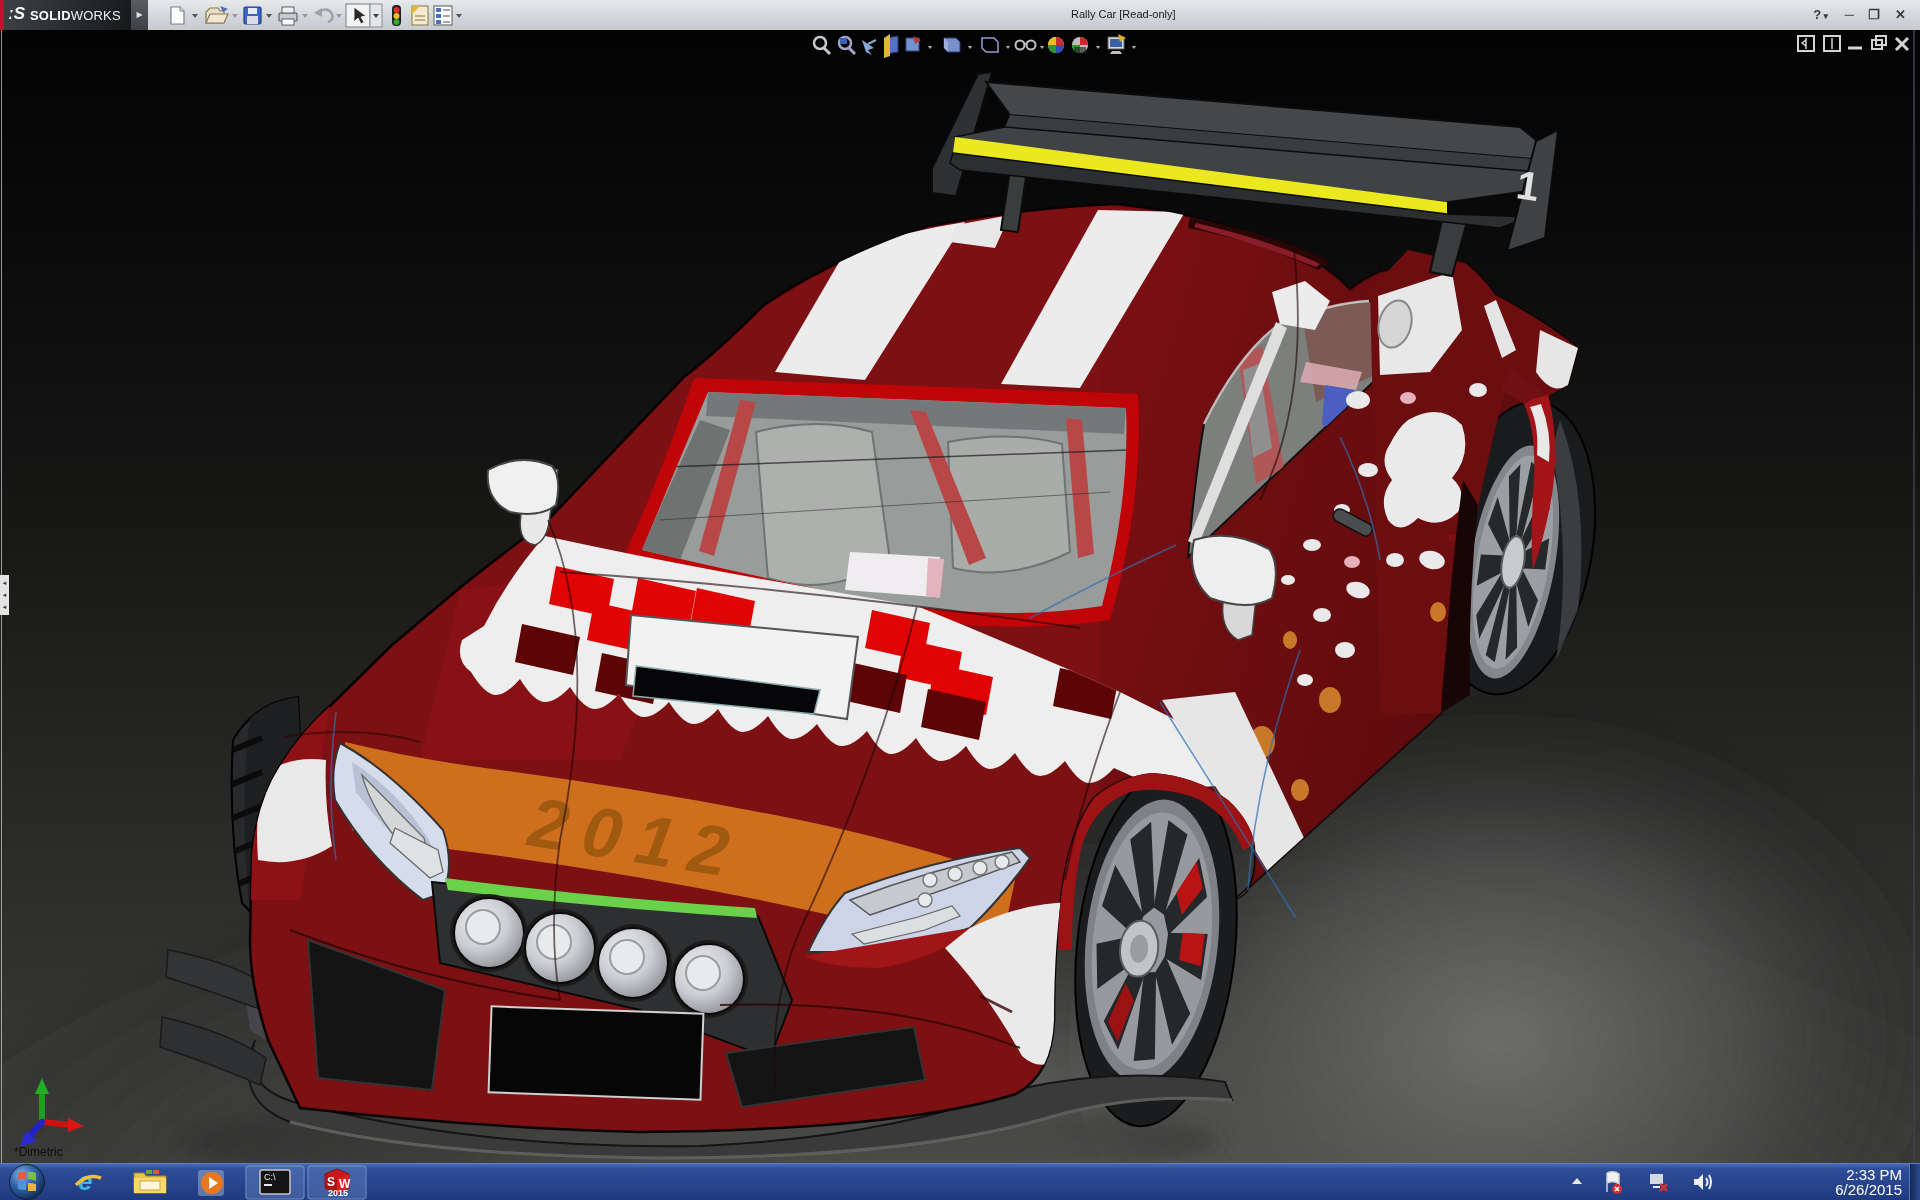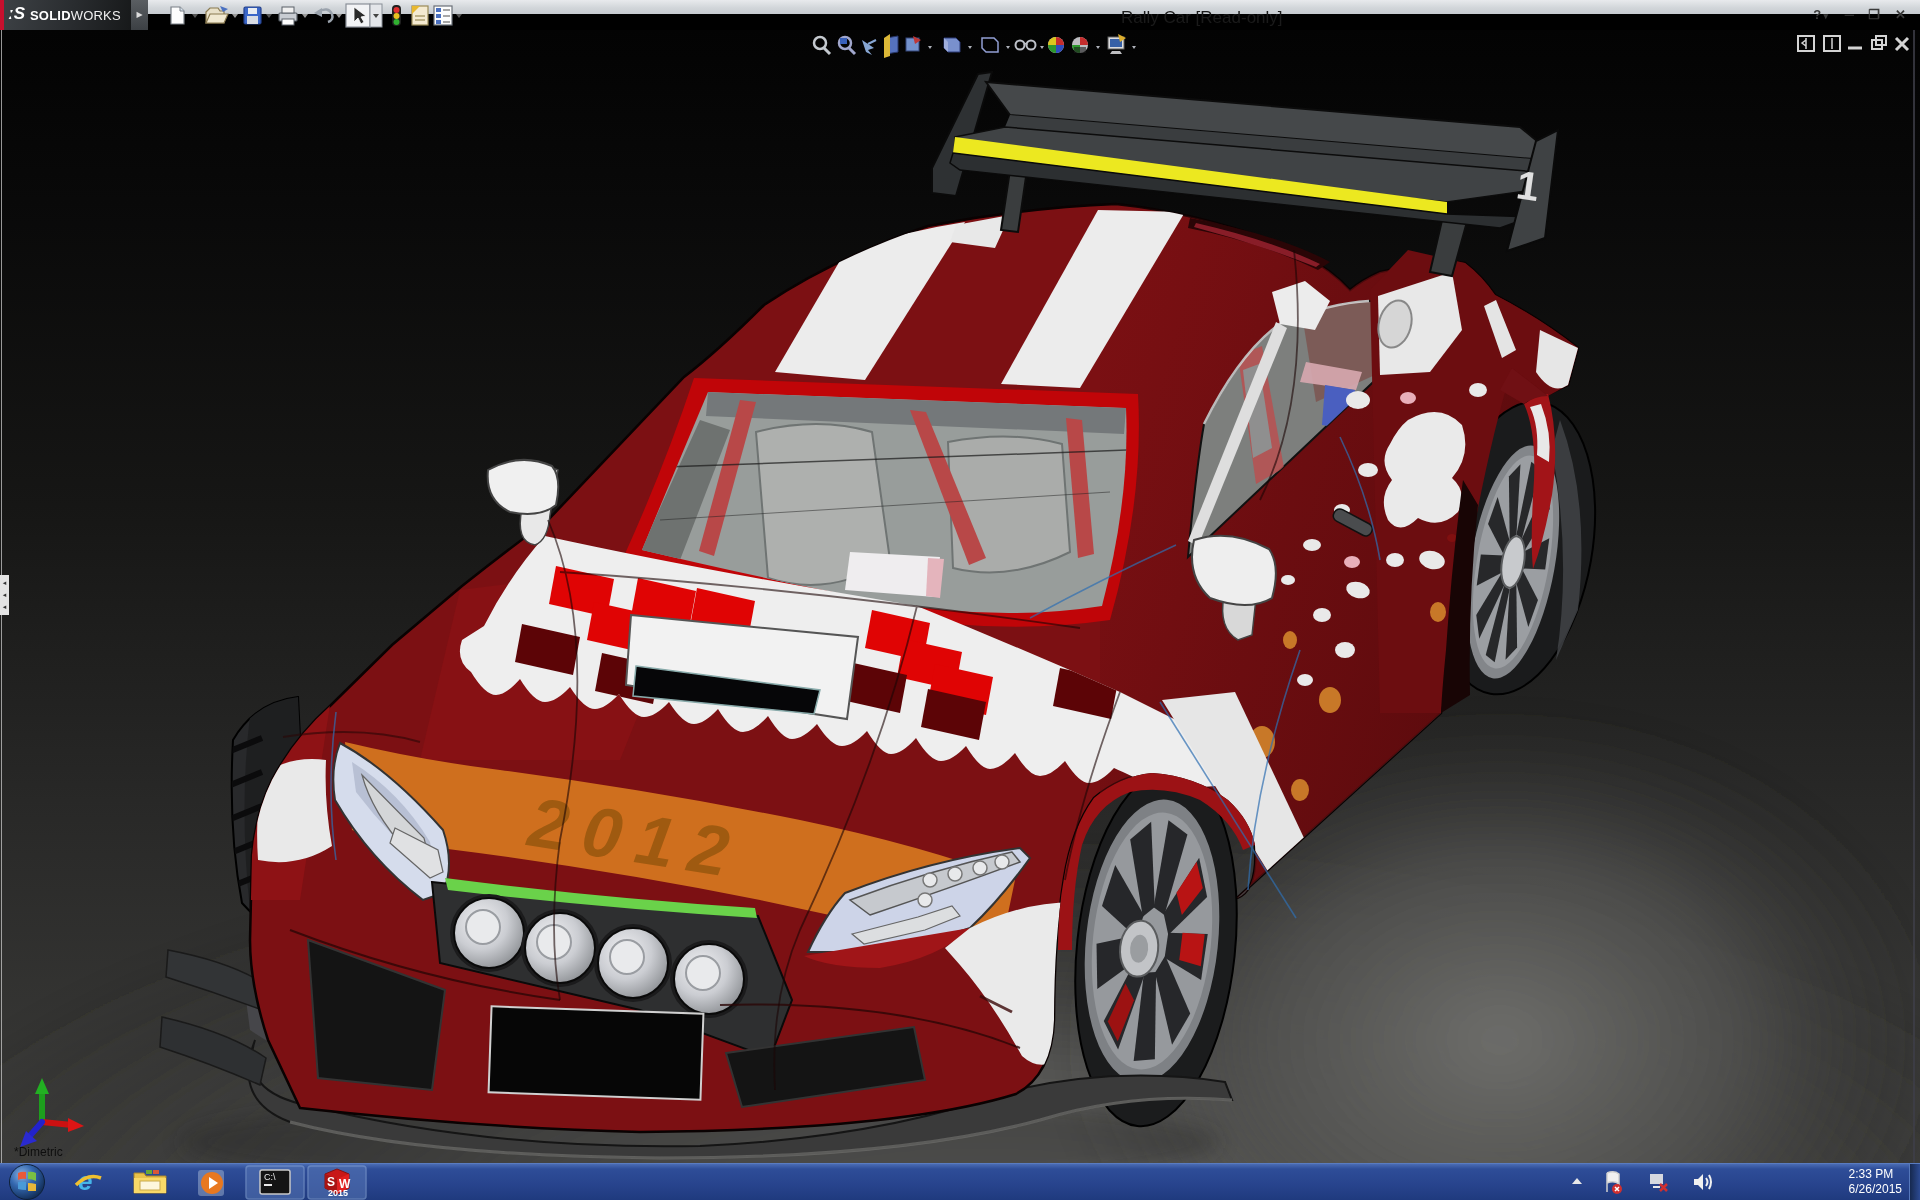--- a/index.html
+++ b/index.html
@@ -1,33 +1,33 @@
 <!DOCTYPE html>
 <html><head>
 <meta charset="utf-8">
 <style>
   html,body{margin:0;padding:0;width:1920px;height:1200px;overflow:hidden;background:#000;}
   *{box-sizing:border-box;font-family:"Liberation Sans",sans-serif;}
   #page{position:relative;width:1920px;height:1200px;}
-  #titlebar{position:absolute;left:0;top:0;width:1920px;height:14px;background:linear-gradient(#e8eaed,#d2d6da 55%,#c6cbd0);text-decoration:underline;}
+  #titlebar{position:absolute;left:0;top:0;width:1920px;height:30px;background:linear-gradient(#e8eaed,#d2d6da 55%,#c6cbd0);text-decoration:underline;}
   #swlogo{position:absolute;left:0;top:0;width:131px;height:30px;background:linear-gradient(100deg,#3e4246,#292c2f 55%,#17191a);}
   #swlogo .red{position:absolute;left:0;top:0;width:4px;height:30px;background:#c8102e;}
   #swlogo .txt{position:absolute;left:30px;top:8px;color:#fff;font-size:13px;font-weight:bold;letter-spacing:0.2px;}
   #swlogo .txt span{font-weight:normal;color:#f0f0f0;text-align:center;}
   #swlogo .glyph{position:absolute;left:8px;top:4px;color:#fff;font-size:17px;font-style:italic;font-weight:bold;}
   #menuarrow{position:absolute;left:131px;top:0;width:17px;height:30px;background:linear-gradient(#5a5e62,#3c4044);color:#ddd;font-size:8px;line-height:30px;text-align:center;}
-  .tbtitle{position:absolute;left:1121px;top:8px;font-size:17px;color:#1a1a1a;}
+  .tbtitle{position:absolute;left:1071px;top:8px;font-size:11px;color:#1a1a1a;}
   .winbtn{position:absolute;top:7px;color:#3a3a3a;font-size:13px;font-weight:bold;}
   #viewport{position:absolute;left:0;top:30px;width:1920px;height:1133px;background:linear-gradient(#030303 0%,#090909 15%,#161615 42%,#282827 68%,#3c3c3a 100%);}
   #dimetric{position:absolute;left:14px;top:1115px;font-size:12px;color:#0e0e0e;}
   #lefttab{position:absolute;left:0;top:545px;width:9px;height:40px;background:#e4e4e4;}
   #lefttab:before{content:"\25C2\A\25C2\A\25C2";white-space:pre;font-size:7px;color:#333;line-height:12px;display:block;margin-top:2px;text-align:center;}
   #leftline{position:absolute;left:1px;top:0;width:1px;height:1133px;background:#c8c8c8;opacity:.75;}
   #taskbar{position:absolute;left:0;top:1163px;width:1920px;height:37px;background:linear-gradient(#4a6cb4 0%,#2e4d98 14%,#27438c 60%,#1f3a7e 100%);border-top:1px solid #5a7cc0;}
-  #clock{position:absolute;right:18px;top:3px;text-align:left;color:#fff;font-size:12px;line-height:15px;}
+  #clock{position:absolute;right:18px;top:3px;text-align:right;color:#fff;font-size:15px;line-height:15px;}
   #showdesk{position:absolute;right:0;top:0;width:11px;height:37px;background:linear-gradient(90deg,#16294f,#2c4a92);border-left:1px solid #5577bb;}
 </style>
 </head>
 <body>
 <div id="page">
   <div id="viewport">
     <svg width="1920" height="1133" viewBox="0 30 1920 1133" xmlns="http://www.w3.org/2000/svg" style="position:absolute;left:0;top:0;">
     <defs>
 <radialGradient id="floor1" cx="50%" cy="50%" r="50%">
  <stop offset="0%" stop-color="#6e6e6b"></stop>

